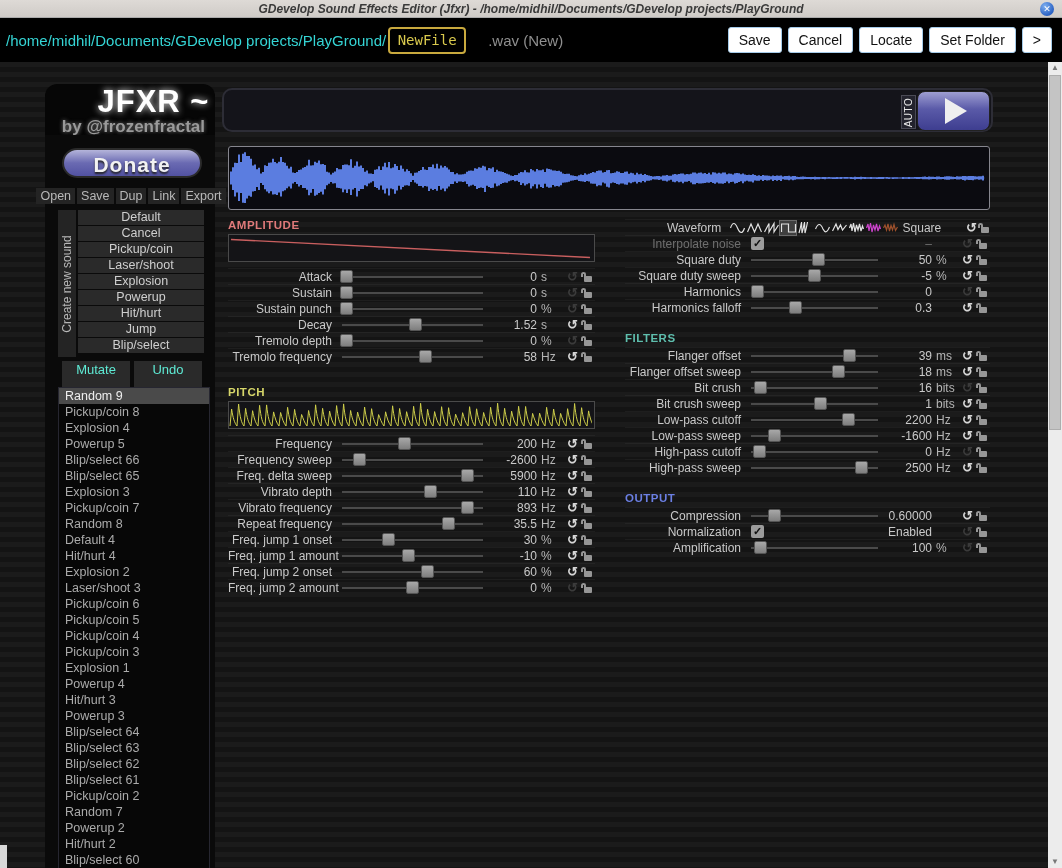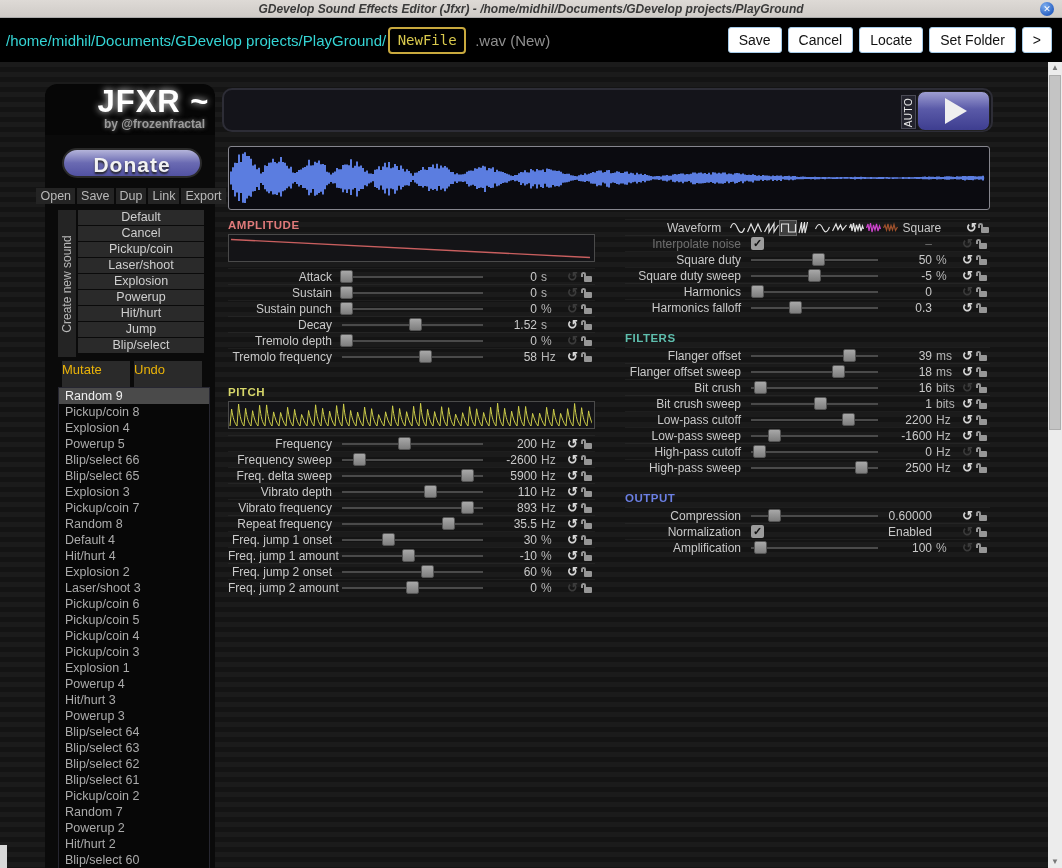--- a/index.html
+++ b/index.html
@@ -14,34 +14,34 @@
   .close-btn { position:absolute; right:8px; top:2px; width:14px; height:14px; border-radius:50%;
     background:radial-gradient(circle at 35% 30%, #7fb0f0, #2b62c4 70%); color:#fff; font-size:9px;
     display:flex; align-items:center; justify-content:center; cursor:pointer; }
 
   
   .topbar { position:absolute; left:0; top:18px; width:1062px; height:44px; background:#000;
     display:flex; align-items:center; padding:0 6px; }
   .path-text { color:#35d5d5; font-size:15px; white-space:nowrap; }
   .name-input { width:78px; height:27px; margin-left:2px; background:#000; border:2px solid #c9a93e;
     border-radius:4px; color:#d9c94d; font:14px "DejaVu Sans Mono",monospace; text-align:center; outline:none; }
-  .ext-text { color:#8f8f8f; font-size:15px; margin-left:9px; white-space:nowrap; }
+  .ext-text { color:#8f8f8f; font-size:15px; margin-left:22px; white-space:nowrap; }
   .topbar-buttons { margin-left:auto; display:flex; gap:6px; align-items:center; padding-right:4px; }
   .tb-btn { background:#fff; border:1px solid #a5cbe9; border-radius:3px; color:#111;
     font-size:14px; padding:4px 10px; white-space:nowrap; cursor:pointer; }
 
   
   .main { position:absolute; left:0; top:62px; width:1048px; height:806px;
     background:repeating-linear-gradient(180deg,#1b1b1b 0 5px,#141414 5px 10px); overflow:hidden; }
 
   .logo { position:absolute; left:45px; top:22px; width:170px; height:51px; background:#060606;
     border-radius:12px 12px 0 0; padding-top:3px; }
   .logo-title { text-align:center; font-weight:bold; font-size:31px; color:#fff; letter-spacing:1px;
     text-shadow:0 0 7px rgba(255,255,255,.9); line-height:30px;padding-left:47px; }
-  .logo-sub { text-align:right; padding-right:10px; font-weight:bold; font-size:12px; color:#9a9a9a;
+  .logo-sub { text-align:right; padding-right:10px; font-weight:bold; font-size:17px; color:#9a9a9a;
     text-shadow:0 0 4px rgba(200,200,200,.6); }
 
   .playbar { position:absolute; left:222px; top:26px; width:771px; height:44px; background:#14141a;
     border:2px solid #2d2d36; border-radius:10px; }
   .auto-tab { position:absolute; right:75px; top:5px; width:15px; height:34px; background:#23232d;
     border:1px solid #4a4a55; display:flex; align-items:center; justify-content:center; cursor:pointer; }
   .auto-tab span { transform:rotate(-90deg); color:#e8e8e8; font-size:10px; letter-spacing:.5px; }
   .play-btn { position:absolute; right:1px; top:1px; width:73px; height:40px; border-radius:8px;
     background:linear-gradient(#9e9ed2,#5a5aa8 45%,#3e3e90); border:1px solid #222; cursor:pointer;
     display:flex; align-items:center; justify-content:center; }
@@ -57,21 +57,21 @@
   .file-ops { position:absolute; left:5px; top:53px; width:162px; display:flex; gap:2px; justify-content:center; }
   .fo-btn { background:#242424; color:#b8b8b8; font-size:12.5px; padding:1px 4px; cursor:pointer; white-space:nowrap; }
   .create-box { position:absolute; left:13px; top:75px; width:146px; }
   .create-strip { position:absolute; left:0; top:0; width:18px; height:147px; background:#242424;
     display:flex; align-items:center; justify-content:center; }
   .create-strip span { transform:rotate(-90deg); white-space:nowrap; color:#b8b8b8; font-size:12px; }
   .preset-col { margin-left:20px; display:flex; flex-direction:column; gap:1px; }
   .preset-btn { height:15px; background:#2a2a2a; color:#cfcfcf; font-size:12.5px; text-align:center;
     line-height:15px; cursor:pointer; }
   .action-row { position:absolute; left:17px; top:226px; width:140px; display:flex; gap:4px; }
-  .action-btn { flex:1; height:32px; background:#2a2a2a; color:#eab308; font-size:13px; text-align:left;
+  .action-btn { flex:1; height:32px; background:#2a2a2a; color:#5eead4; font-size:13px; text-align:center;
     line-height:17px; cursor:pointer; }
   .sound-list { position:absolute; left:13px; top:252px; width:152px; height:481px; background:#070707;
     border:1px solid #262630; border-bottom:none; overflow:hidden; }
   .sound-item { height:16px; line-height:16px; padding-left:6px; color:#ababab; font-size:12.5px;
     white-space:nowrap; cursor:pointer; }
   .sound-item.selected { background:#4a4a4a; color:#eee; }
 
   
   .wave-panel { position:absolute; left:228px; top:84px; width:762px; height:64px; background:#0b0b10;
     border:1px solid #86868e; border-radius:3px; }

